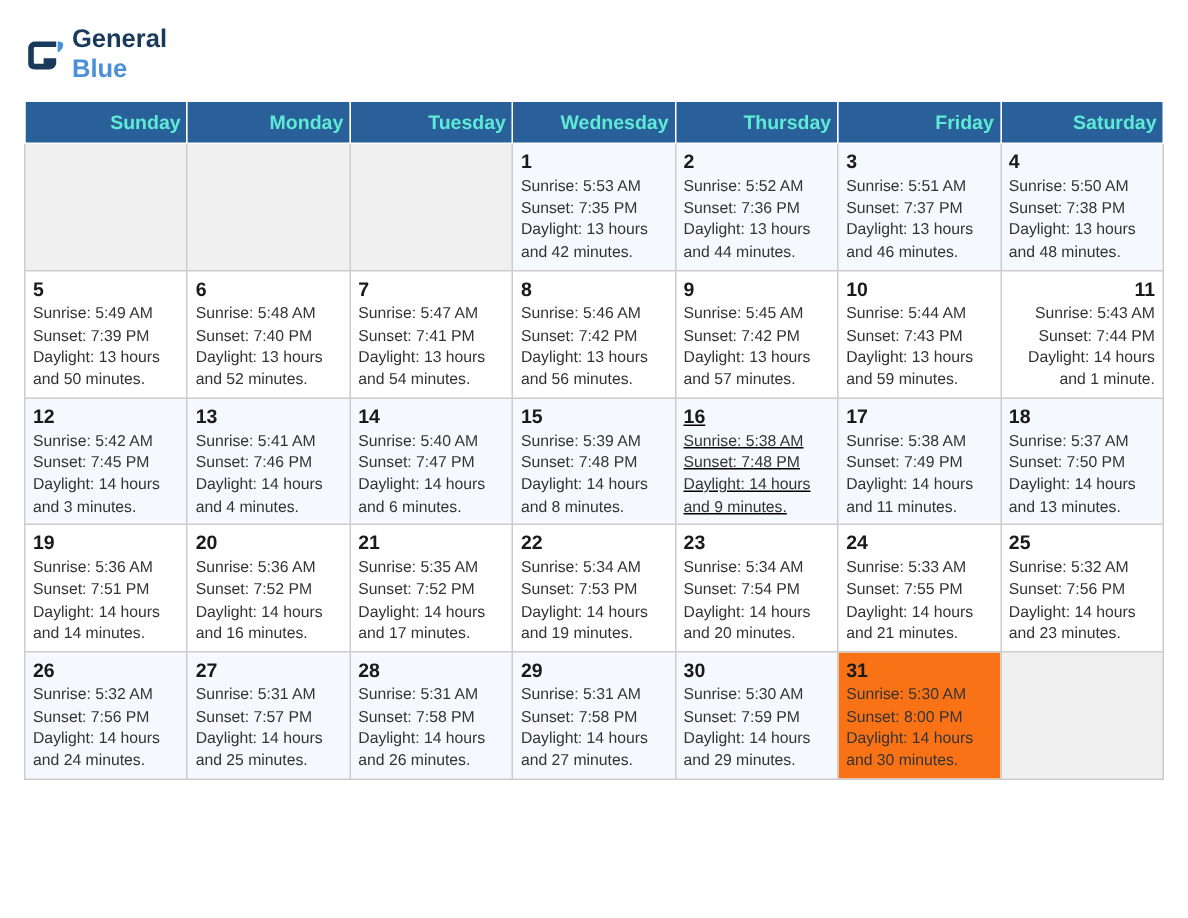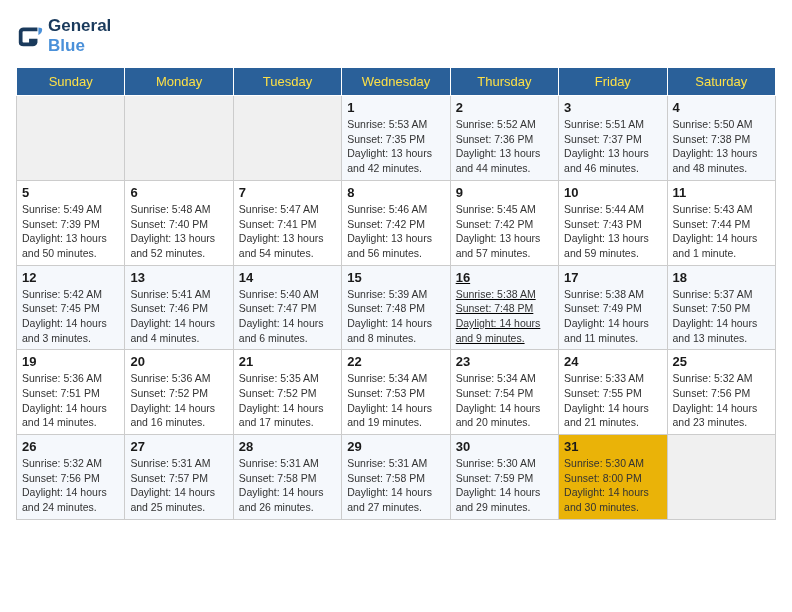--- a/index.html
+++ b/index.html
@@ -37,25 +37,25 @@
       font-size: 14px;
       color: #333;
     }
     .calendar {
       width: 100%;
       border-collapse: collapse;
       font-size: 11px;
     }
     .calendar th {
       background: #2a6099;
-      color: #fde047;
+      color: #5eead4;
       padding: 6px 4px;
-      text-align: center;
+      text-align: right;
       font-size: 13px;
-      font-weight: normal;
+      font-weight: bold;
       border: 1px solid #fff;
     }
     .calendar td {
       border: 1px solid #ccc;
       vertical-align: top;
       padding: 4px 5px;
       width: 108px;
       min-height: 80px;
       background: #fff;
     }
@@ -154,21 +154,21 @@
           <div class="day-info">Sunrise: 5:46 AM<br>Sunset: 7:42 PM<br>Daylight: 13 hours<br>and 56 minutes.</div>
         </td>
         <td style="background: rgb(255, 255, 255);">
           <div class="day-num">9</div>
           <div class="day-info">Sunrise: 5:45 AM<br>Sunset: 7:42 PM<br>Daylight: 13 hours<br>and 57 minutes.</div>
         </td>
         <td style="background: rgb(255, 255, 255);">
           <div class="day-num">10</div>
           <div class="day-info">Sunrise: 5:44 AM<br>Sunset: 7:43 PM<br>Daylight: 13 hours<br>and 59 minutes.</div>
         </td>
-        <td style="background: rgb(255, 255, 255);">
+        <td style="background: rgb(255, 255, 255); text-align: right;">
           <div class="day-num">11</div>
           <div class="day-info">Sunrise: 5:43 AM<br>Sunset: 7:44 PM<br>Daylight: 14 hours<br>and 1 minute.</div>
         </td>
       </tr>
       <tr>
         <td style="background: rgb(245, 248, 252);">
           <div class="day-num">12</div>
           <div class="day-info">Sunrise: 5:42 AM<br>Sunset: 7:45 PM<br>Daylight: 14 hours<br>and 3 minutes.</div>
         </td>
         <td style="background: rgb(245, 248, 252);">
@@ -240,20 +240,20 @@
           <div class="day-info">Sunrise: 5:31 AM<br>Sunset: 7:58 PM<br>Daylight: 14 hours<br>and 26 minutes.</div>
         </td>
         <td style="background: rgb(245, 248, 252);">
           <div class="day-num">29</div>
           <div class="day-info">Sunrise: 5:31 AM<br>Sunset: 7:58 PM<br>Daylight: 14 hours<br>and 27 minutes.</div>
         </td>
         <td style="background: rgb(245, 248, 252);">
           <div class="day-num">30</div>
           <div class="day-info">Sunrise: 5:30 AM<br>Sunset: 7:59 PM<br>Daylight: 14 hours<br>and 29 minutes.</div>
         </td>
-        <td style="background: #eab308;">
+        <td style="background: #f97316;">
           <div class="day-num">31</div>
           <div class="day-info">Sunrise: 5:30 AM<br>Sunset: 8:00 PM<br>Daylight: 14 hours<br>and 30 minutes.</div>
         </td>
         <td class="empty-cell"></td>
       </tr>
     </tbody>
 </table>
 
 </body></html>

